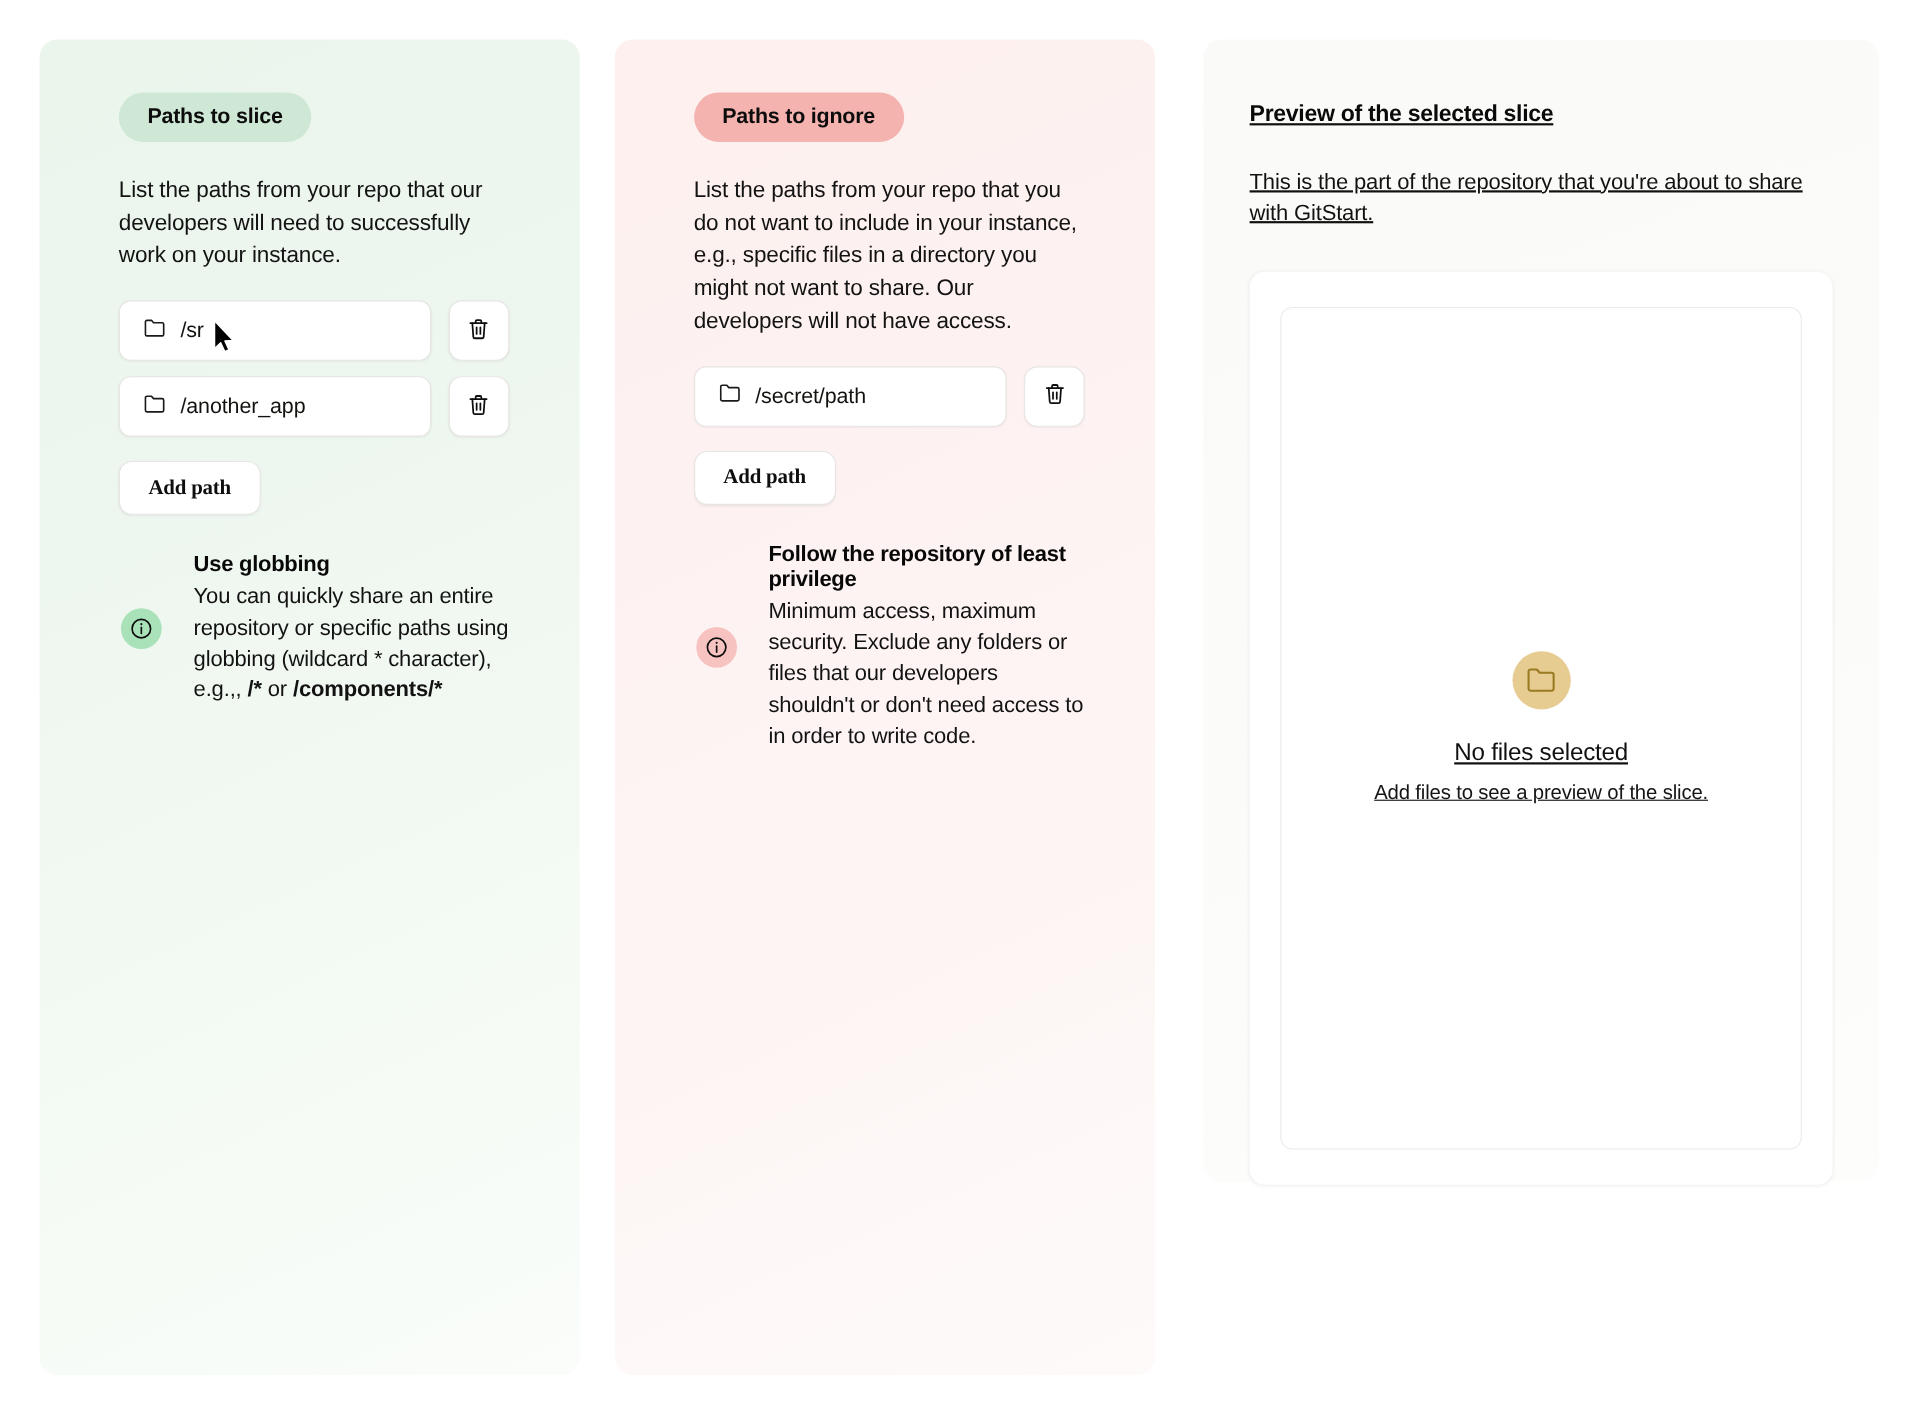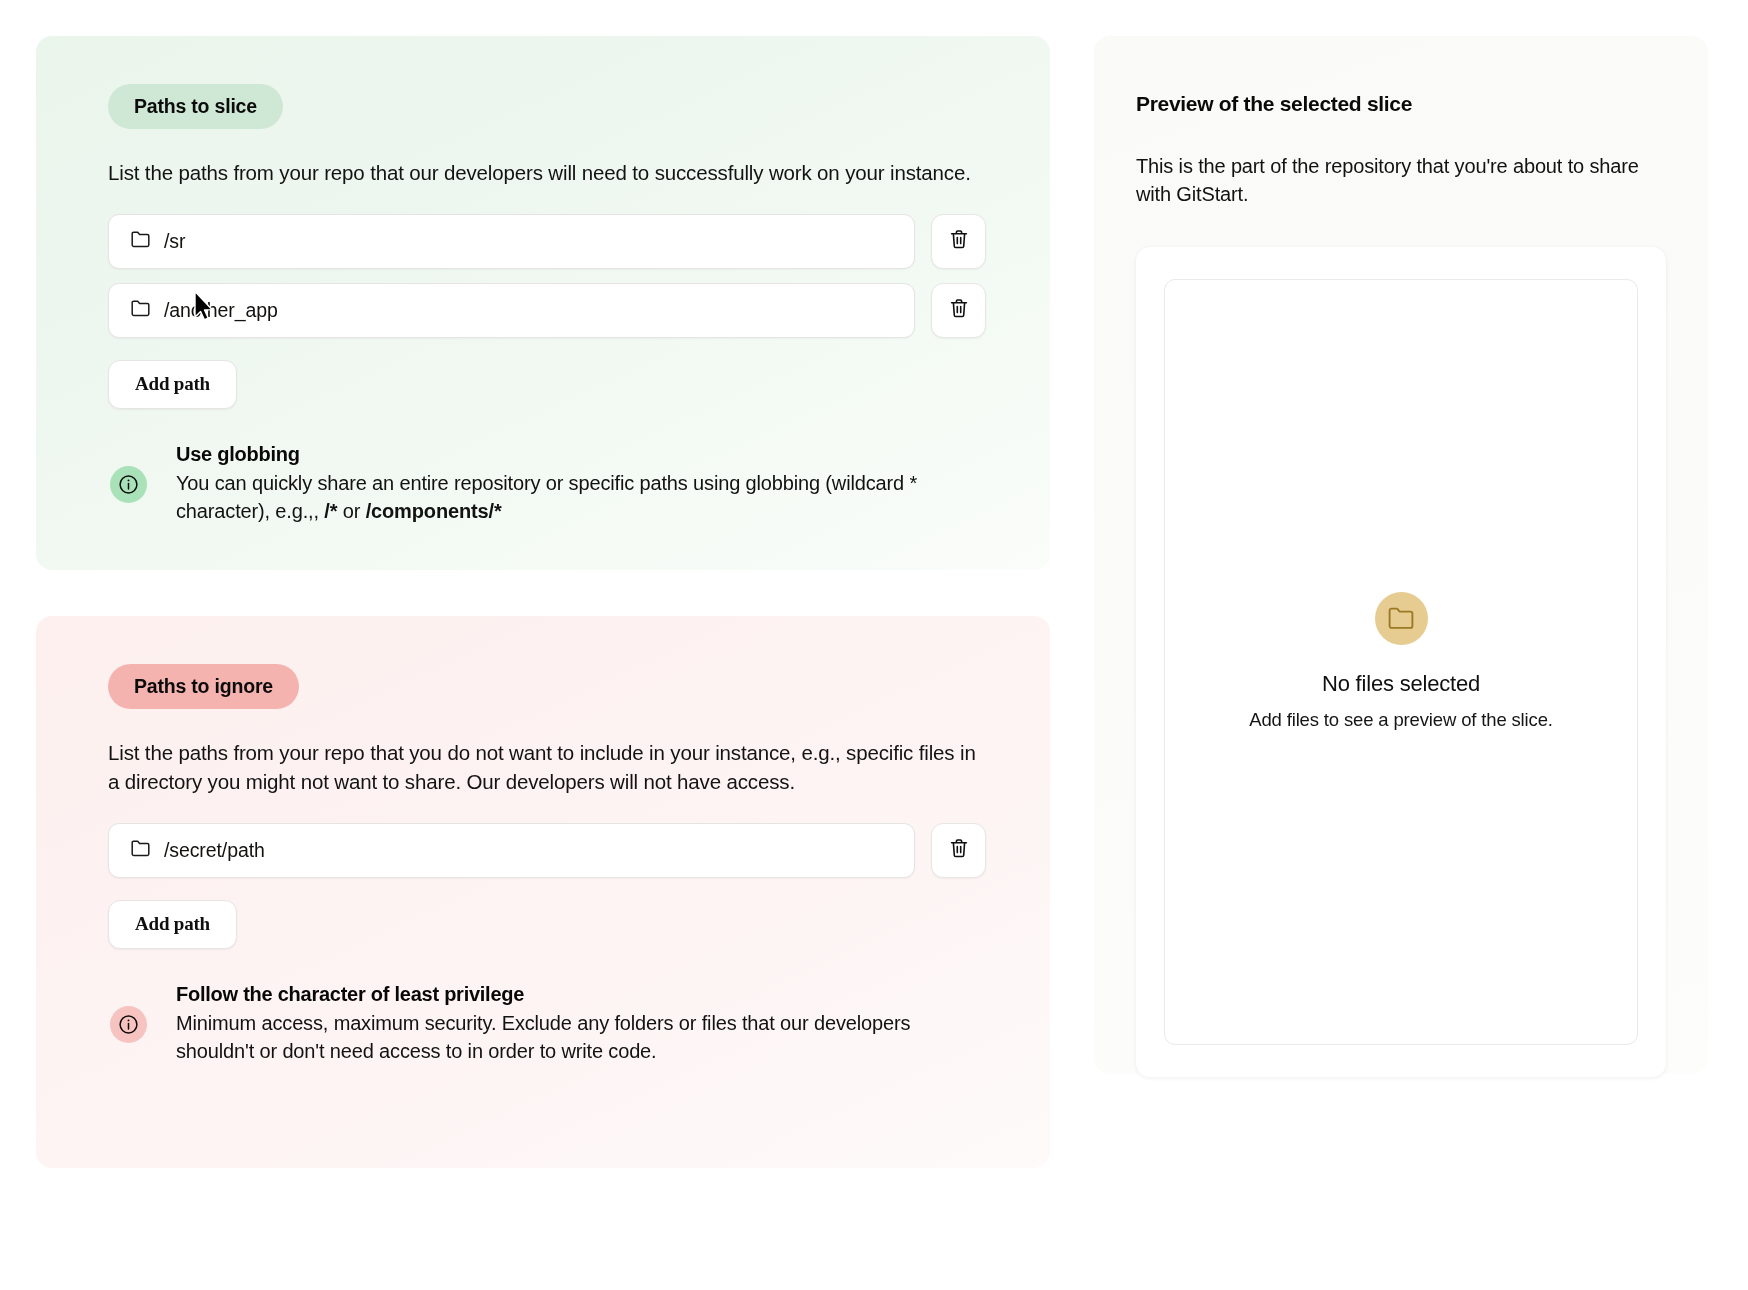--- a/index.html
+++ b/index.html
@@ -19,22 +19,21 @@
     inset: 0;
     display: flex;
     gap: 44px;
     padding: 36px 40px 40px 36px;
   }
 
   
   .left-col {
     width: 1014px;
     display: flex;
-    flex-direction: column;
-    gap: 46px;
+    gap: 32px;
     flex: none;
   }
 
   .panel {
     border-radius: 16px;
     padding: 48px 64px 44px 72px;
     position: relative;
   }
 
   .panel-slice {
@@ -152,21 +151,21 @@
   }
   .callout-text {
     font-size: 20px;
     line-height: 1.42;
     color: #121212;
     letter-spacing: -0.15px;
   }
   .callout-text b { font-weight: bold; }
 
   
-  .right-col { flex: 1; display: flex; }
+  .right-col { flex: 1; display: flex; text-decoration: underline; }
 
   .preview-panel {
     width: 100%;
     background: linear-gradient(160deg, #fafaf8 0%, #fbfbf9 50%, #fdfdfc 100%);
     border-radius: 16px;
     padding: 56px 42px 40px 42px;
     height: 1038px;
   }
 
   .preview-title {
@@ -341,21 +340,21 @@
 
       <div class="callout">
         <span class="callout-icon callout-icon-pink">
           <svg width="21" height="21" viewBox="0 0 21 21" fill="none" stroke="#0d0d0d" stroke-width="1.5">
             <circle cx="10.5" cy="10.5" r="8.4"></circle>
             <path d="M10.5 9.4v5.6" stroke-linecap="round"></path>
             <circle cx="10.5" cy="6.4" r="0.95" fill="#0d0d0d" stroke="none"></circle>
           </svg>
         </span>
         <div class="callout-body">
-          <div class="callout-title">Follow the character of least privilege</div>
+          <div class="callout-title">Follow the repository of least privilege</div>
           <div class="callout-text">Minimum access, maximum security. Exclude any folders or files that our developers shouldn't or don't need access to in order to write code.</div>
         </div>
       </div>
     </section>
 
   </div>
 
   <div class="right-col">
     <section class="preview-panel">
       <div class="preview-title">Preview of the selected slice</div>

